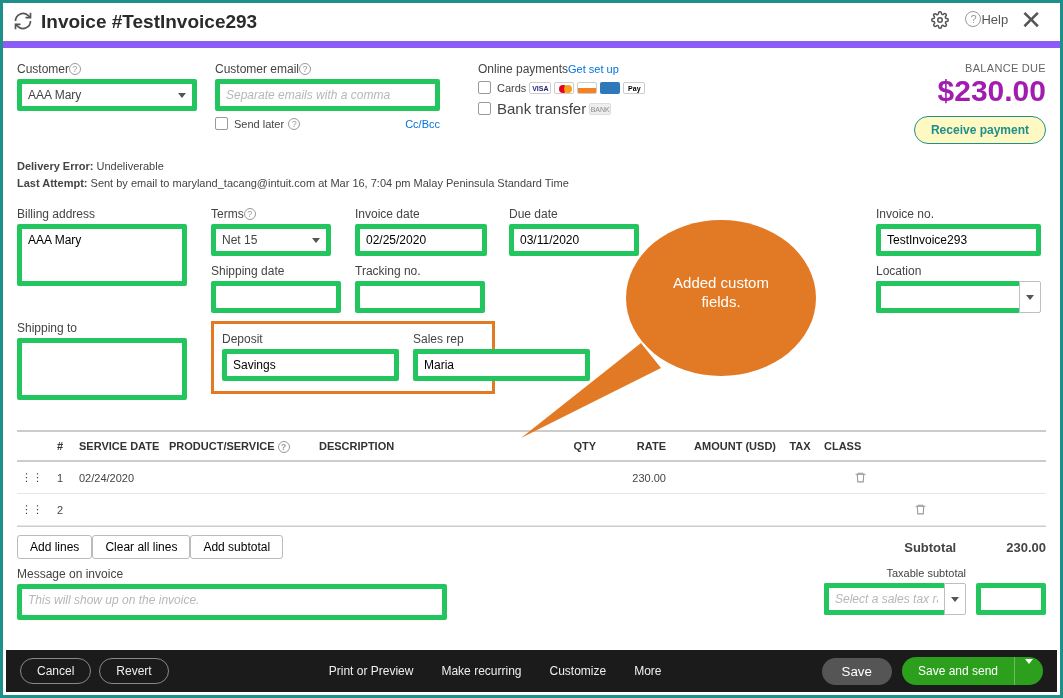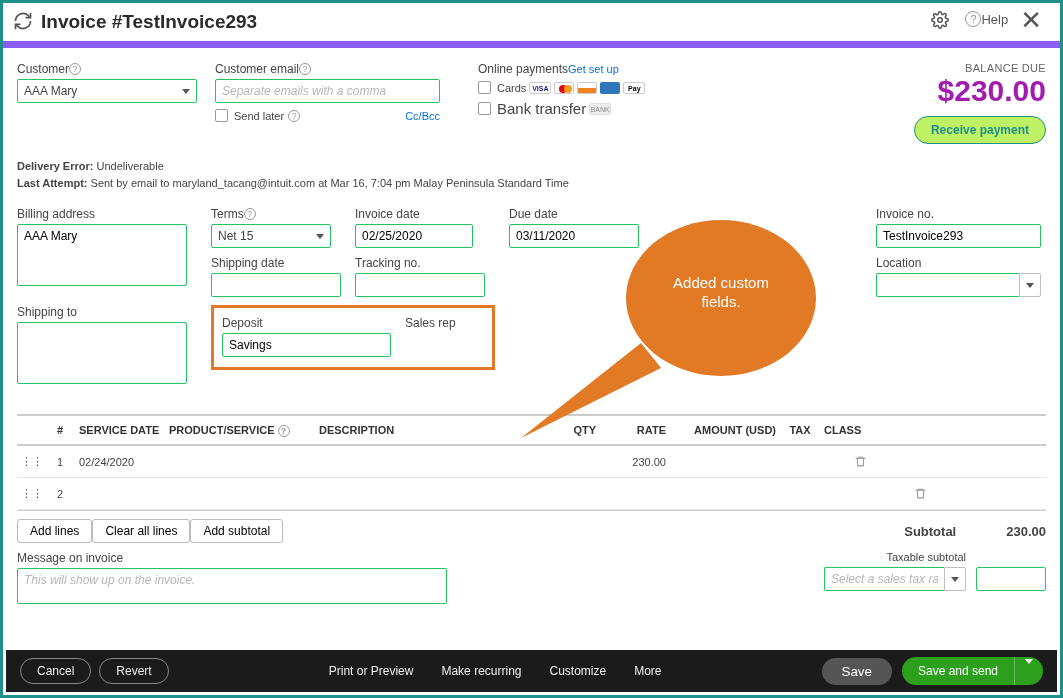--- a/index.html
+++ b/index.html
@@ -10,33 +10,33 @@
   .hdr .icon-cycle { margin-right:8px; color:#555; }
   .hdr h1 { font-size:19px; font-weight:700; margin:0; color:#2b2b2b;}
   .hdr .spacer { flex:1; }
   .hdr .hicon { margin-left:12px; color:#555; cursor:pointer; display:flex; align-items:center; font-size:13px;}
   .hdr .hicon svg, .hdr .hicon .x { margin-right:4px; }
   .hdr .x { font-size:26px; line-height:18px; font-weight:300; }
   
   .body { padding:14px 14px 0 14px; font-size:12px; color:#444; position:relative; height:580px; overflow:hidden;}
   .lbl { font-size:12px; color:#444; margin-bottom:3px; display:flex; align-items:center; }
   .q { width:12px;height:12px;border:1px solid #999;border-radius:50%;display:inline-flex;align-items:center;justify-content:center;font-size:9px;color:#999; cursor:pointer;}
-  input[type=text], textarea, .sel { border:1px solid #22c55e; padding:4px 6px; font-size:12px; background:#fff; border-radius:2px;}
+  input[type=text], textarea, .sel { border:5px solid #22c55e; padding:4px 6px; font-size:12px; background:#fff; border-radius:2px;}
   .sel { display:flex; align-items:center; justify-content:space-between; }
   .caret { width:0;height:0;border-left:4px solid transparent;border-right:4px solid transparent;border-top:5px solid #555;}
   textarea { resize:none; }
   .link { color:#0073dd; font-size:11px; cursor:pointer;}
   .chk { width:13px;height:13px;border:1px solid #999;display:inline-block;vertical-align:middle;margin-right:6px;border-radius:2px;}
   
   .row1 { display:flex; gap:18px; align-items:flex-start;}
   .col { display:flex; flex-direction:column;}
   .balance { text-align:right; margin-left:auto;}
   .balance .bl { font-size:11px; color:#666; letter-spacing:.3px;}
   .balance .amt { font-size:30px; font-weight:700; color:#a21caf;}
-  .receive { margin-top:8px; border:1px solid #1f8f8a; color:#1f8f8a; background:#bef264; padding:6px 16px; border-radius:18px; font-size:12px; font-weight:600; cursor:pointer;}
+  .receive { margin-top:8px; border:1px solid #1f8f8a; color:#1f8f8a; background:#fef9c3; padding:6px 16px; border-radius:18px; font-size:12px; font-weight:600; cursor:pointer;}
   
   .picon { display:inline-block; height:12px; border-radius:2px; margin-left:3px; vertical-align:middle; font-size:7px; line-height:12px; color:#fff; text-align:center;}
   .visa{width:22px;background:#fff;color:#1a1f71;border:1px solid #ccc;font-weight:700;}
   .mc{width:20px;background:#fff;border:1px solid #ccc;}
   .disc{width:20px;background:linear-gradient(#fff 50%,#f58220 50%);border:1px solid #ccc;}
   .amex{width:20px;background:#2e77bb;}
   .apay{width:22px;background:#fff;color:#000;border:1px solid #ccc;font-weight:600;}
   .bank{width:22px;background:#eee;color:#888;border:1px solid #ddd;}
   
   .delivery { margin-top:14px; font-size:11px; color:#444; line-height:1.5;}
@@ -187,21 +187,21 @@
             <span>Terms</span>
             <span class="q">?</span>
           </div>
         <div class="sel" style="width:120px;">
             <span>Net 15</span>
             <span class="caret"></span>
           </div>
       </div>
       <div class="field">
         <div class="lbl">Invoice date</div>
-        <input type="text" style="width: 118px;" value="02/25/2020">
+        <input type="text" style="width: 132px;" value="02/25/2020">
       </div>
       <div class="field">
         <div class="lbl">Due date</div>
         <input type="text" style="width: 130px;" value="03/11/2020">
       </div>
       <div></div>
         <div></div>
       <div class="field cright">
         <div class="lbl">Invoice no.</div>
         <input type="text" style="width: 165px;" value="TestInvoice293">
@@ -231,20 +231,21 @@
         <div class="lbl">Shipping to</div>
         <textarea style=""></textarea>
       </div>
       <div class="custom">
         <div class="field" style="flex:1;">
           <div class="lbl">Deposit</div>
           <input type="text" value="Savings" style="">
         </div>
         <div class="field" style="flex:1;">
           <div class="lbl">Sales rep</div>
+          <input type="text" value="Maria" style="">
         </div>
       </div>
     </div>
 
     <svg class="callout" viewBox="0 0 300 270">
       <ellipse cx="200" cy="95" rx="95" ry="78" fill="#e27a25"></ellipse>
       <path d="M120 140 L0 235 L140 165 Z" fill="#e27a25"></path>
       <text x="200" y="85" text-anchor="middle" fill="#fff" font-size="15">Added custom</text>
       <text x="200" y="104" text-anchor="middle" fill="#fff" font-size="15">fields.</text>
     </svg>

